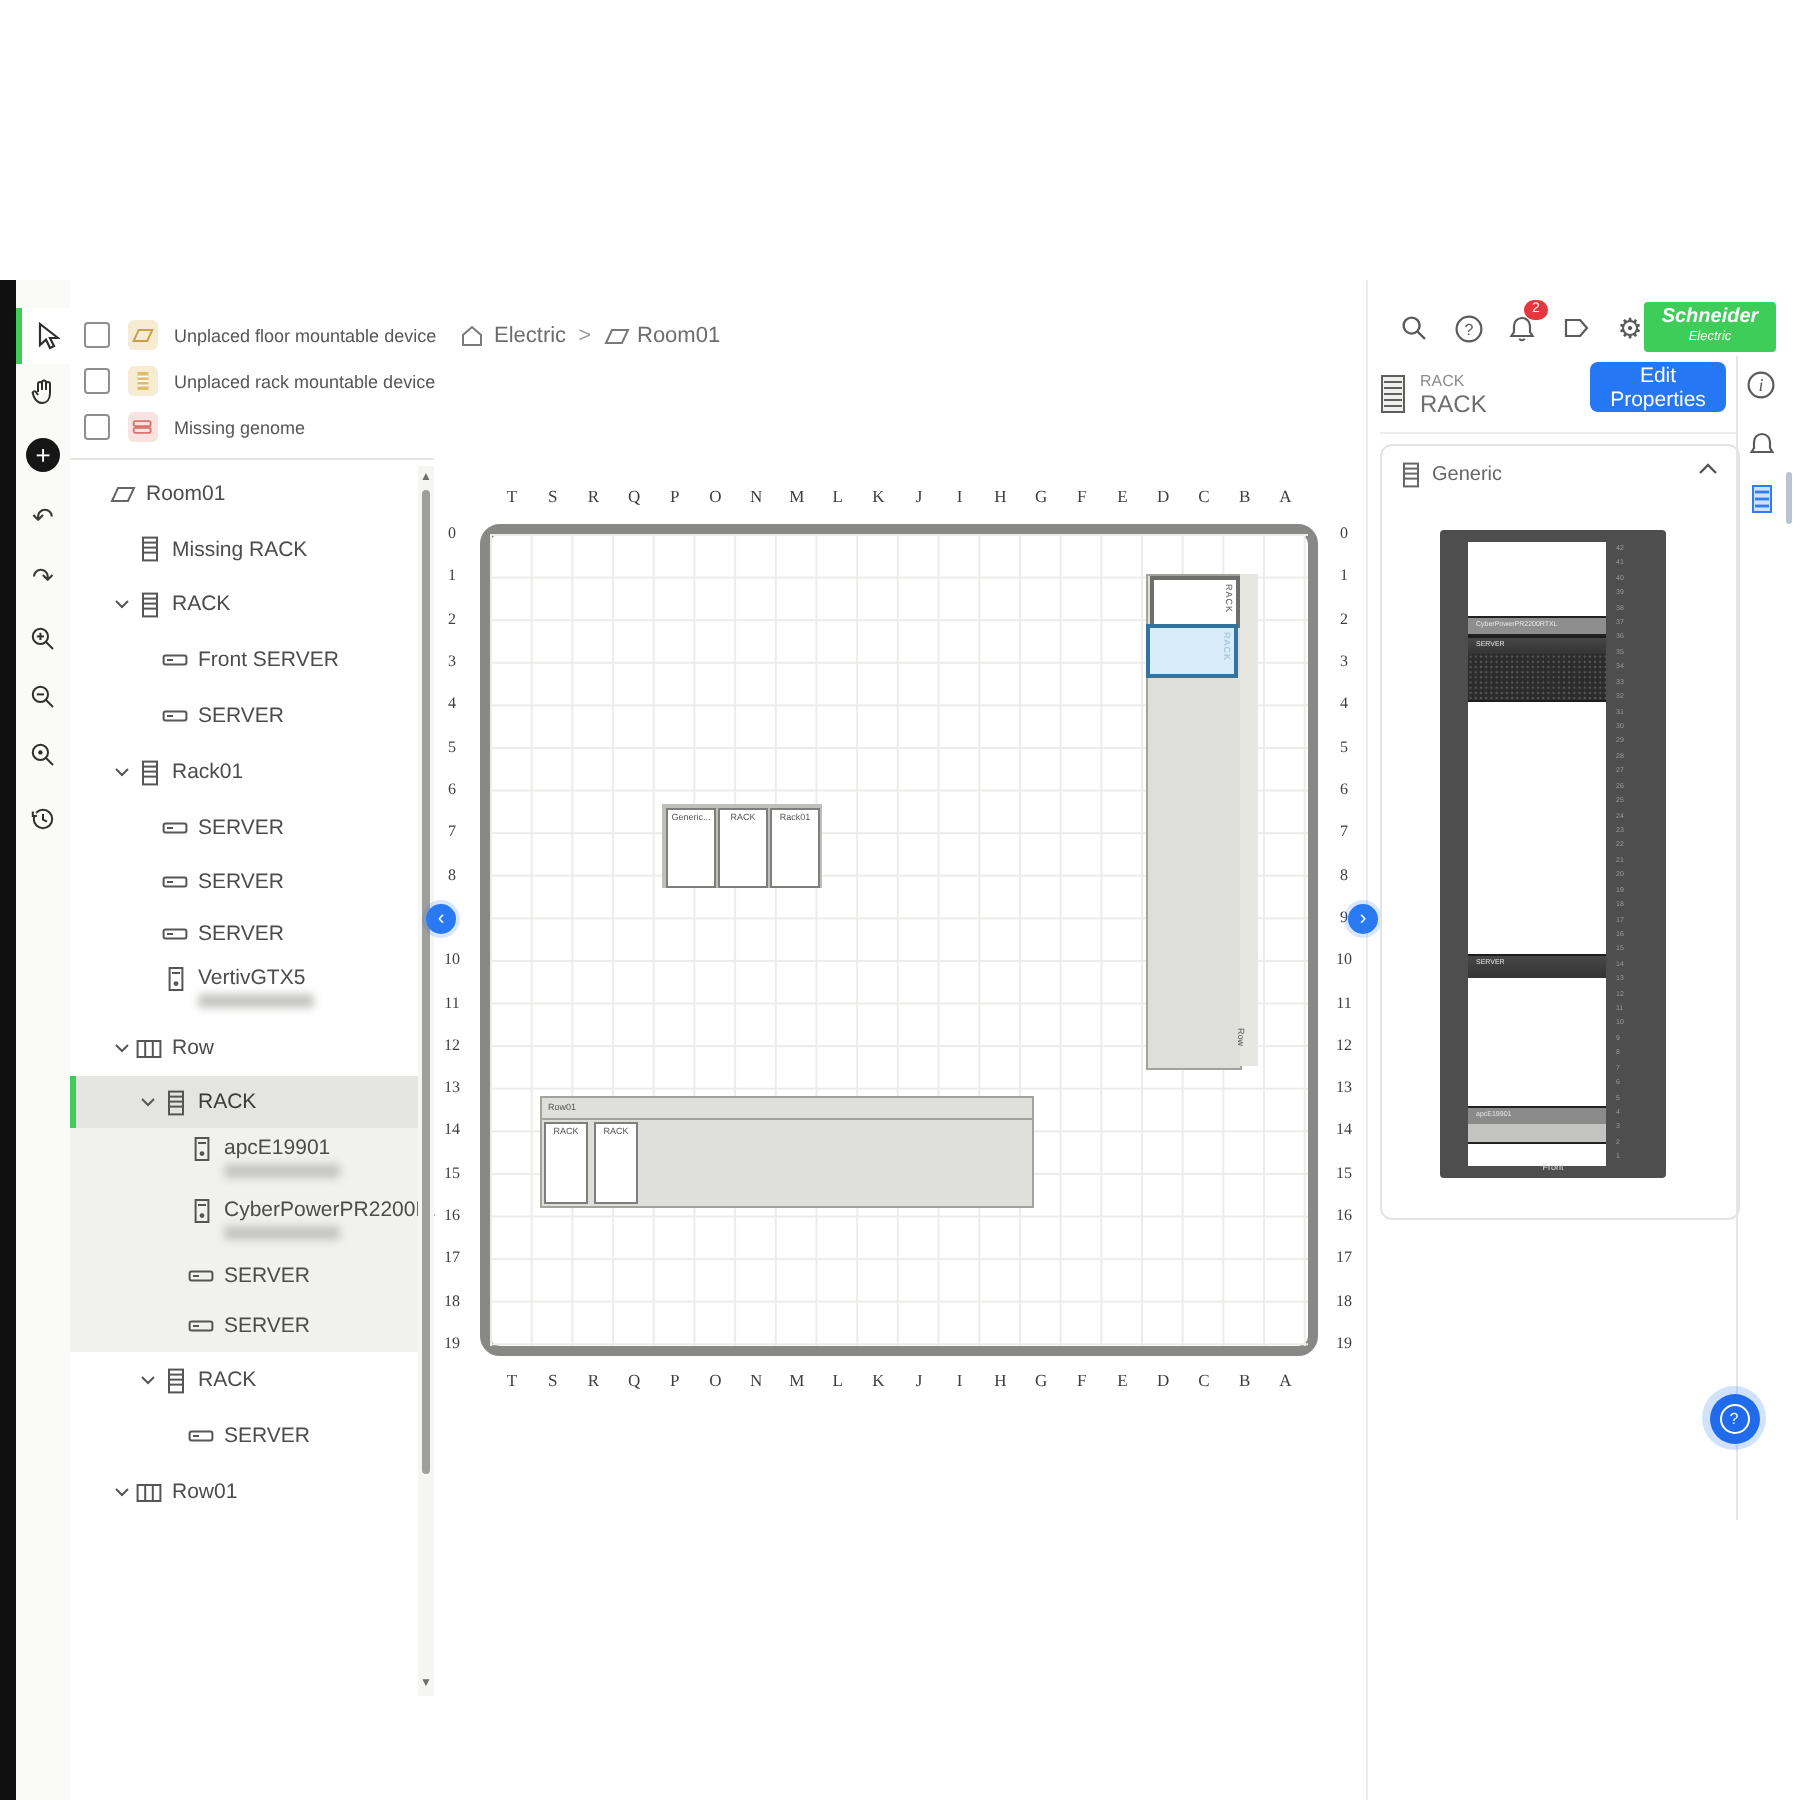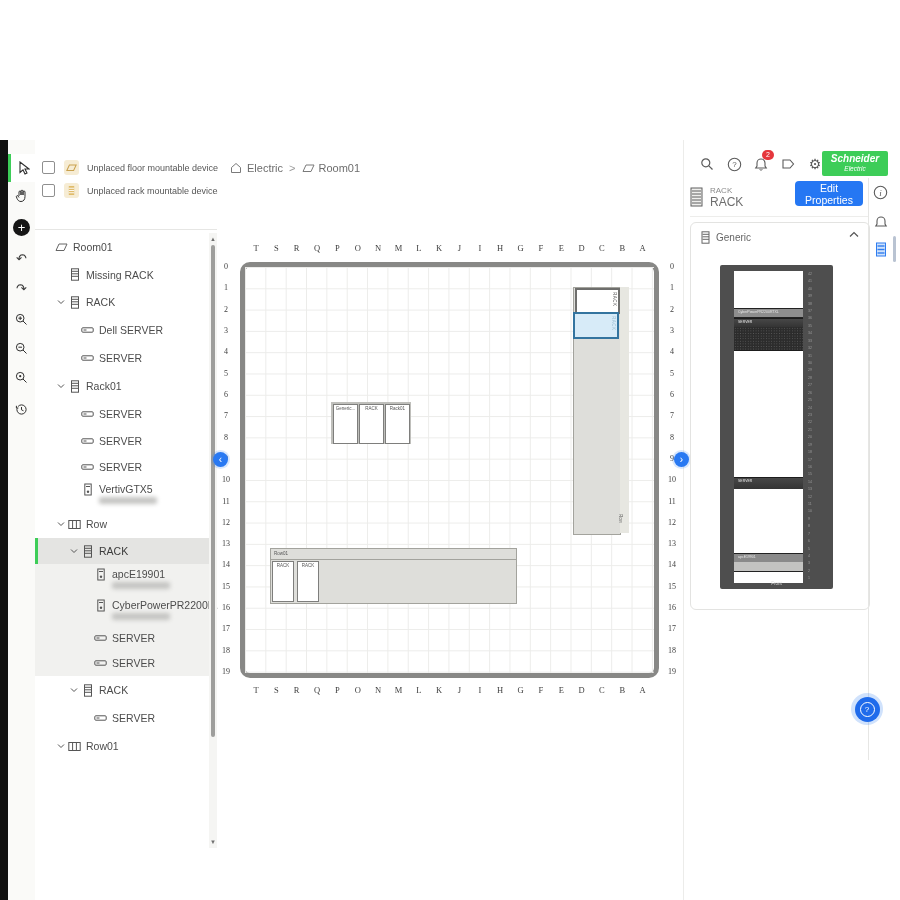--- a/index.html
+++ b/index.html
@@ -176,20 +176,30 @@
         <span class="chip yellow">
             <svg width="9" height="11" viewBox="0 0 10 12">
               <rect x="2" y="1" width="6" height="10" fill="#e0bc6c"></rect>
               <line x1="2" y1="3.5" x2="8" y2="3.5" stroke="#fff"></line>
               <line x1="2" y1="6" x2="8" y2="6" stroke="#fff"></line>
               <line x1="2" y1="8.5" x2="8" y2="8.5" stroke="#fff"></line>
             </svg>
           </span>
         <span class="filter-label">Unplaced rack mountable devices</span>
       </div>
+      <div class="filter-row" style="top:52px;">
+        <span class="cbx"></span>
+        <span class="chip red">
+            <svg width="11" height="9" viewBox="0 0 13 10">
+              <rect x="1" y="1.5" width="10" height="3" rx="1" fill="none" stroke="#d9736f" stroke-width="1.1"></rect>
+              <rect x="1" y="5.5" width="10" height="3" rx="1" fill="none" stroke="#d9736f" stroke-width="1.1"></rect>
+            </svg>
+          </span>
+        <span class="filter-label">Missing genome</span>
+      </div>
     </div>
     <div id="tree-rows">
         <div class="tree-row" style="top: 93px; height: 28px;">
           <div class="rowline" style="padding-left: 7px;">
             <span class="tree-chev"></span>
             <span class="tree-ico">
               <svg width="13" height="10" viewBox="0 0 13 10">
                 <polygon points="1,8.5 4,2 12,2 9,8.5" fill="none" stroke="#666"></polygon>
               </svg>
             </span>
@@ -230,21 +240,21 @@
         </div>
         <div class="tree-row" style="top: 176px; height: 28px;">
           <div class="rowline" style="padding-left: 33px;">
             <span class="tree-chev"></span>
             <span class="tree-ico">
               <svg width="13" height="10" viewBox="0 0 13 10">
                 <rect x="0.8" y="2.8" width="11.4" height="4.4" rx="1" fill="none" stroke="#555"></rect>
                 <line x1="2.5" y1="5" x2="5.5" y2="5" stroke="#555"></line>
               </svg>
             </span>
-            <span class="tree-label">Dell SERVER</span>
+            <span class="tree-label">Front SERVER</span>
           </div>
         </div>
         <div class="tree-row" style="top: 204px; height: 28px;">
           <div class="rowline" style="padding-left: 33px;">
             <span class="tree-chev"></span>
             <span class="tree-ico">
               <svg width="13" height="10" viewBox="0 0 13 10">
                 <rect x="0.8" y="2.8" width="11.4" height="4.4" rx="1" fill="none" stroke="#555"></rect>
                 <line x1="2.5" y1="5" x2="5.5" y2="5" stroke="#555"></line>
               </svg>

